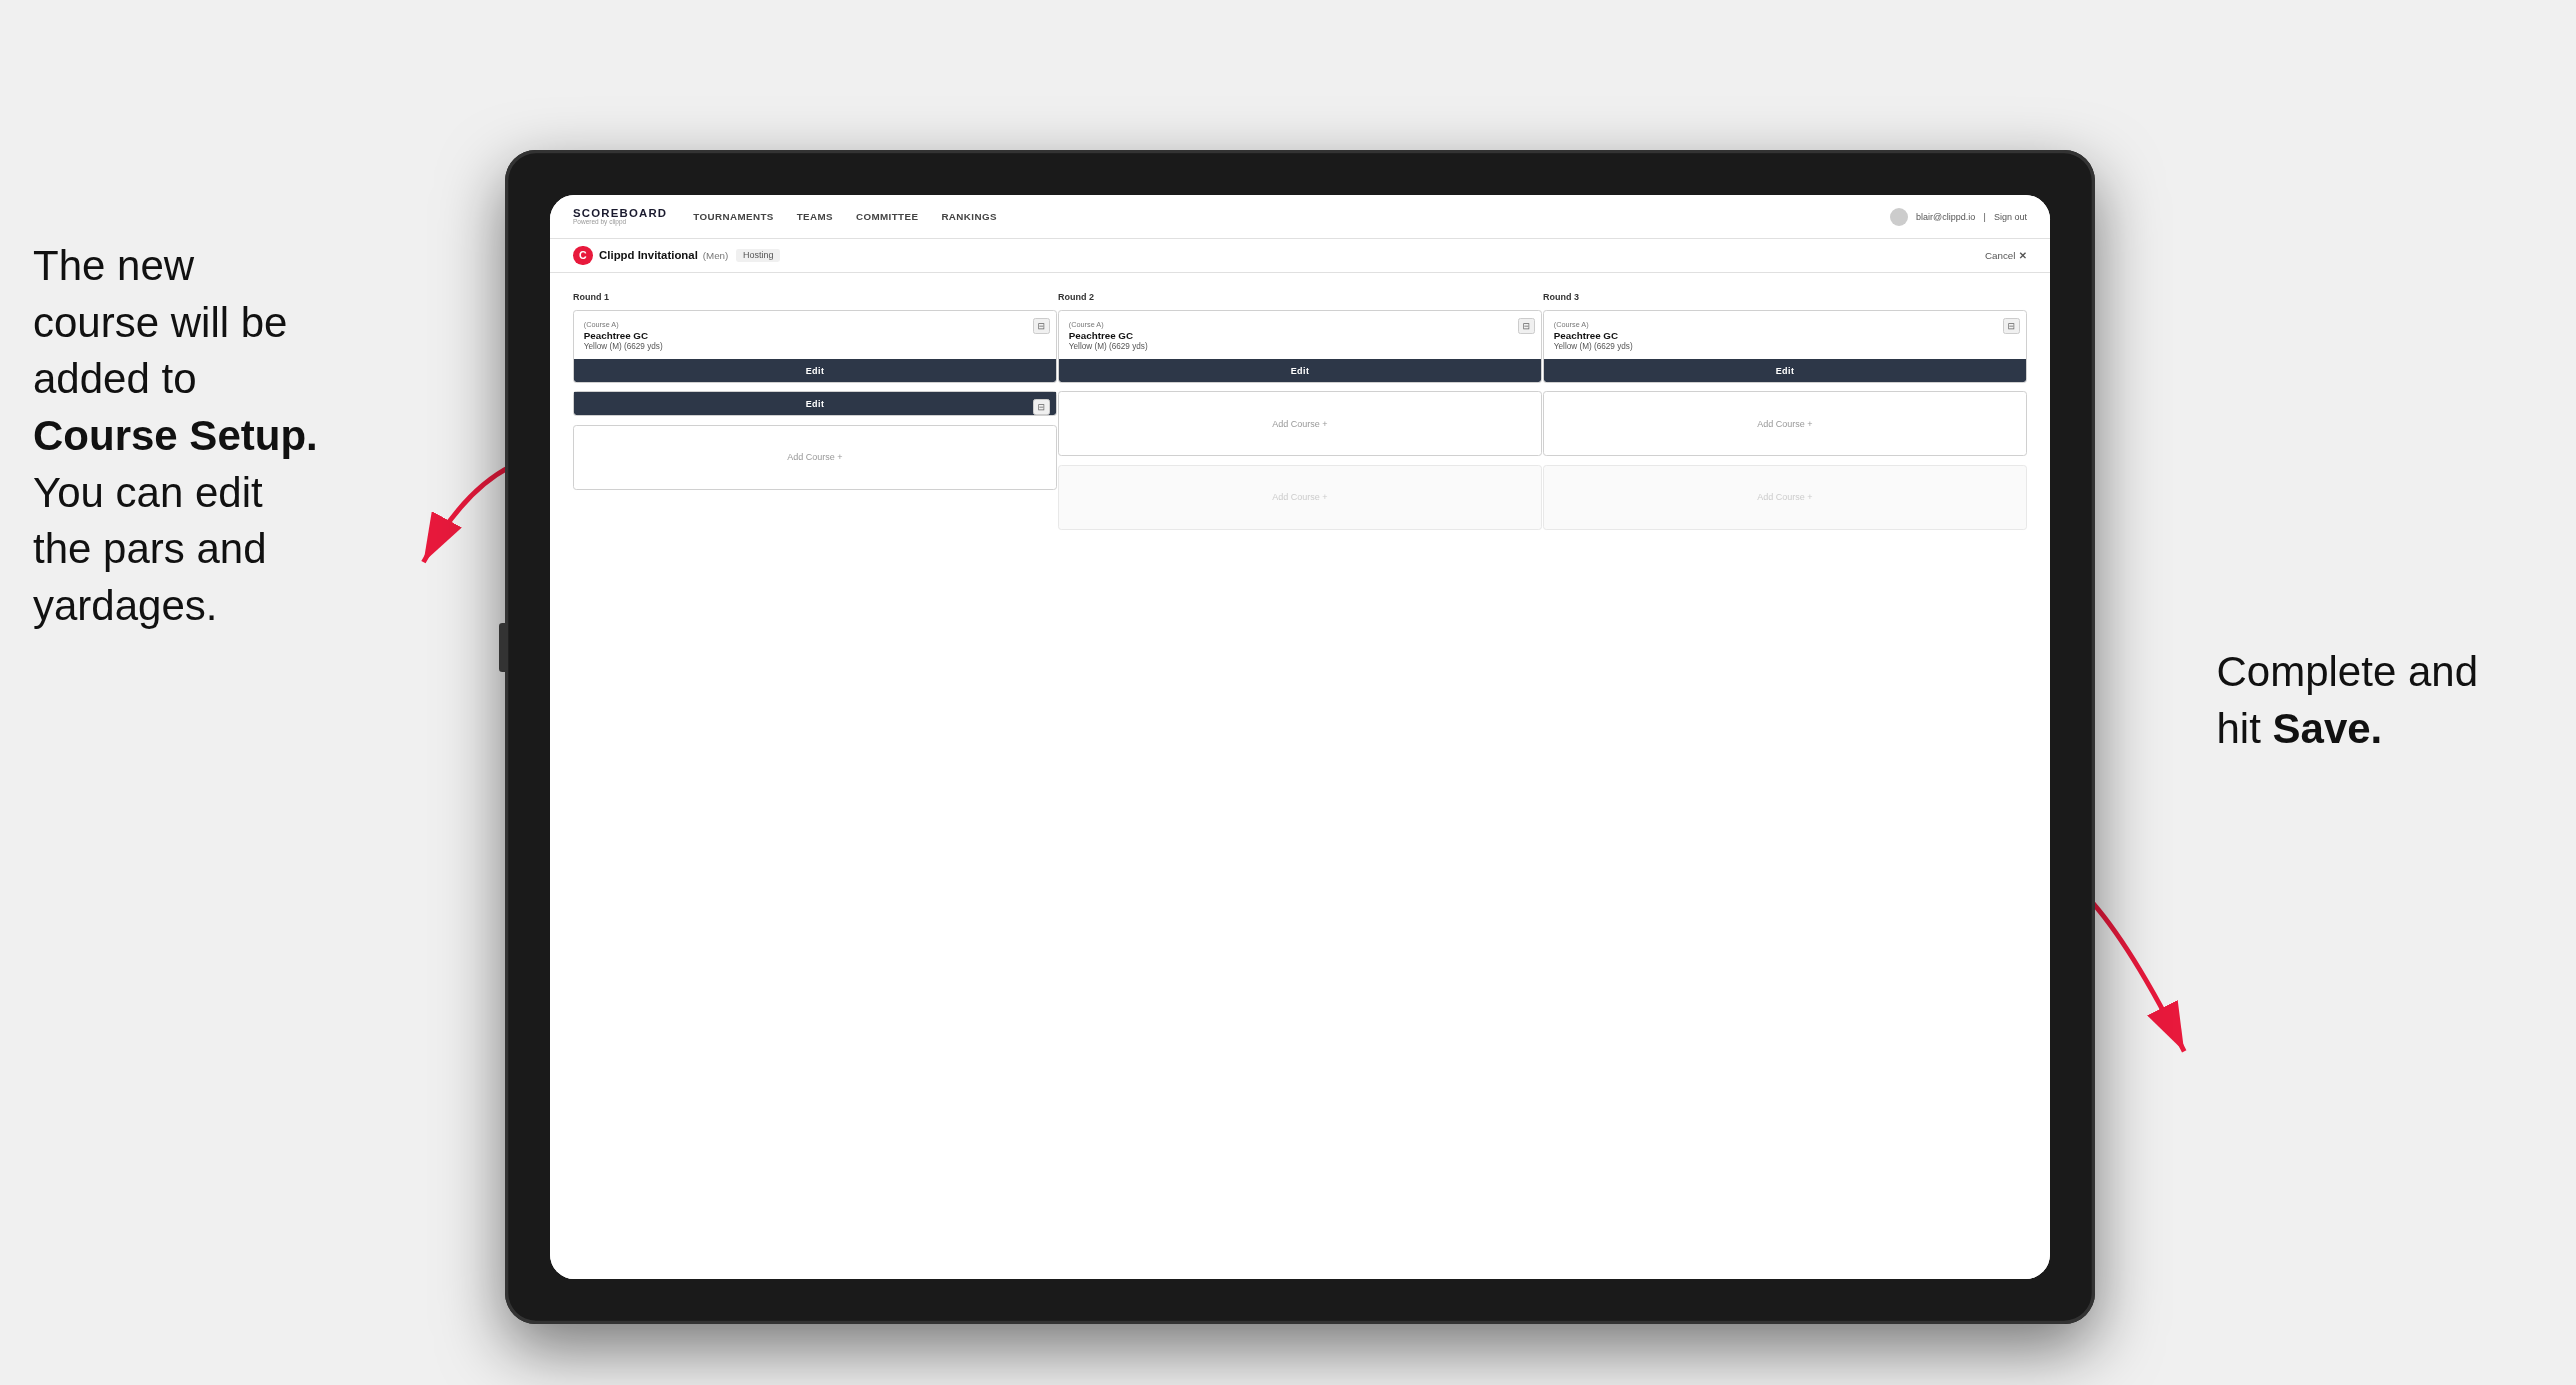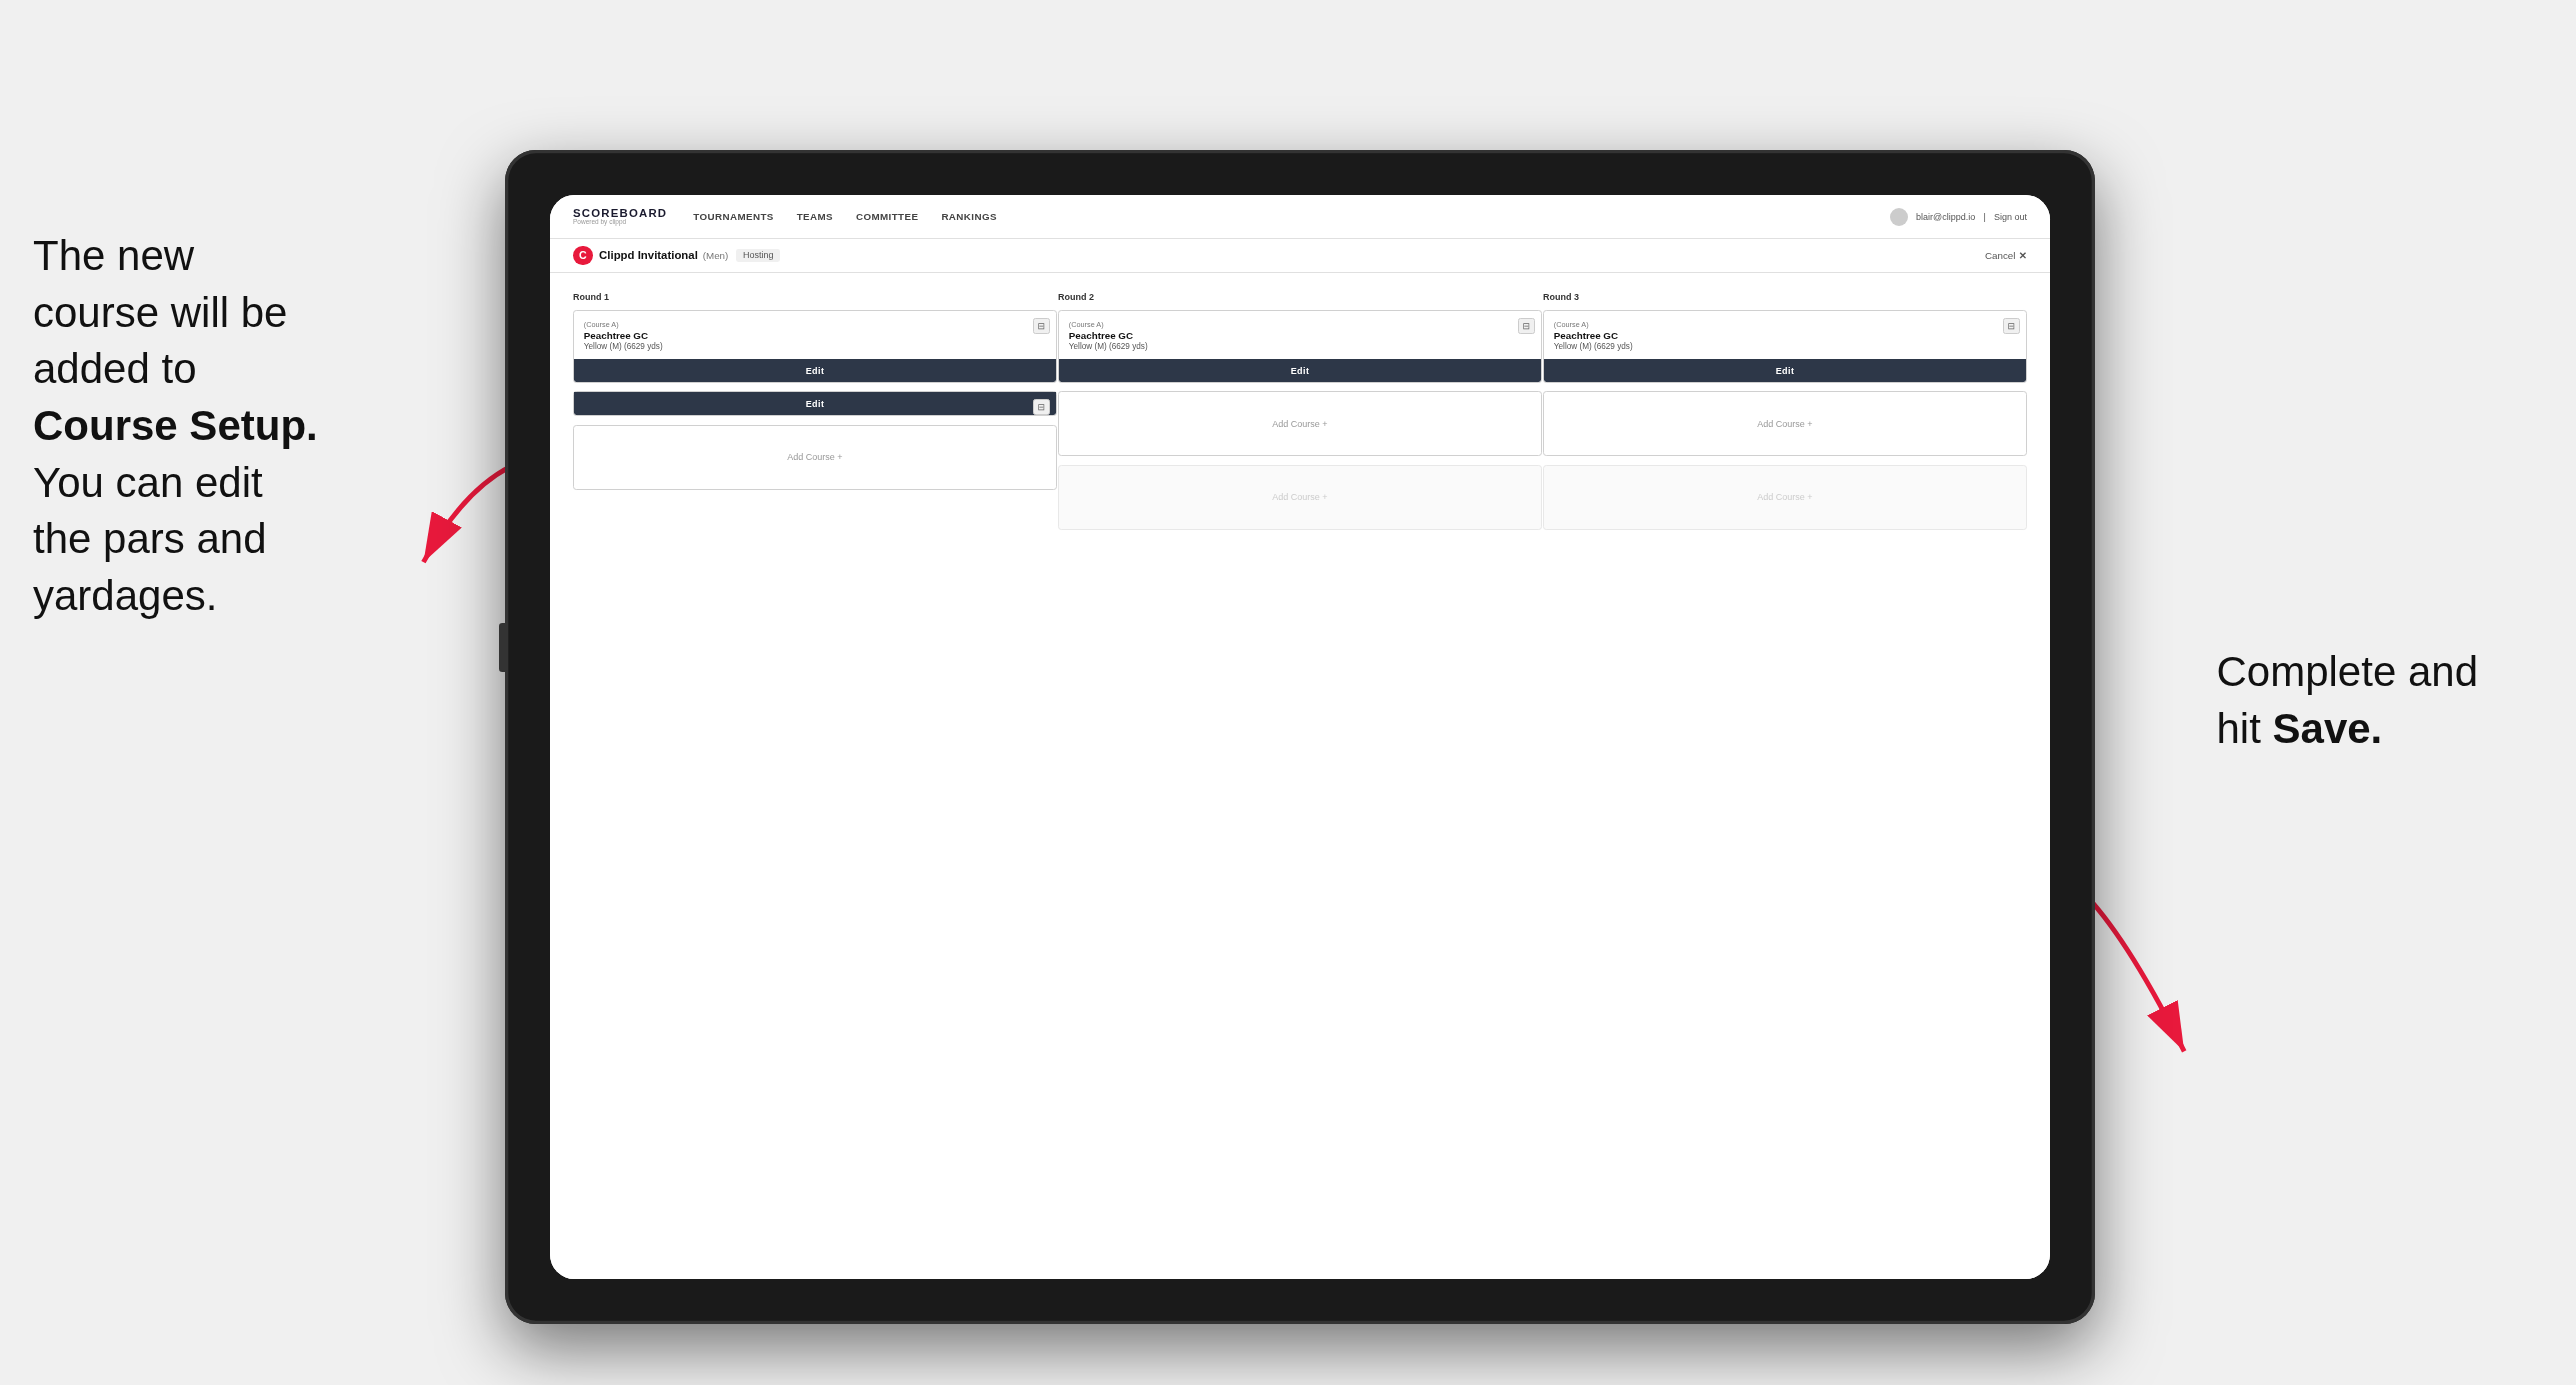--- a/index.html
+++ b/index.html
@@ -9,21 +9,21 @@
       width: 2576px;
       height: 1386px;
       overflow: hidden;
       position: relative;
     }
 
     
     .annotation-left {
       position: absolute;
       left: 33px;
-      top: 228px;
+      top: 238px;
       font-size: 42px;
       line-height: 1.35;
       color: #111;
       max-width: 391px;
     }
     .annotation-left strong { font-weight: 800; }
 
     
     .annotation-right {
       position: absolute;

